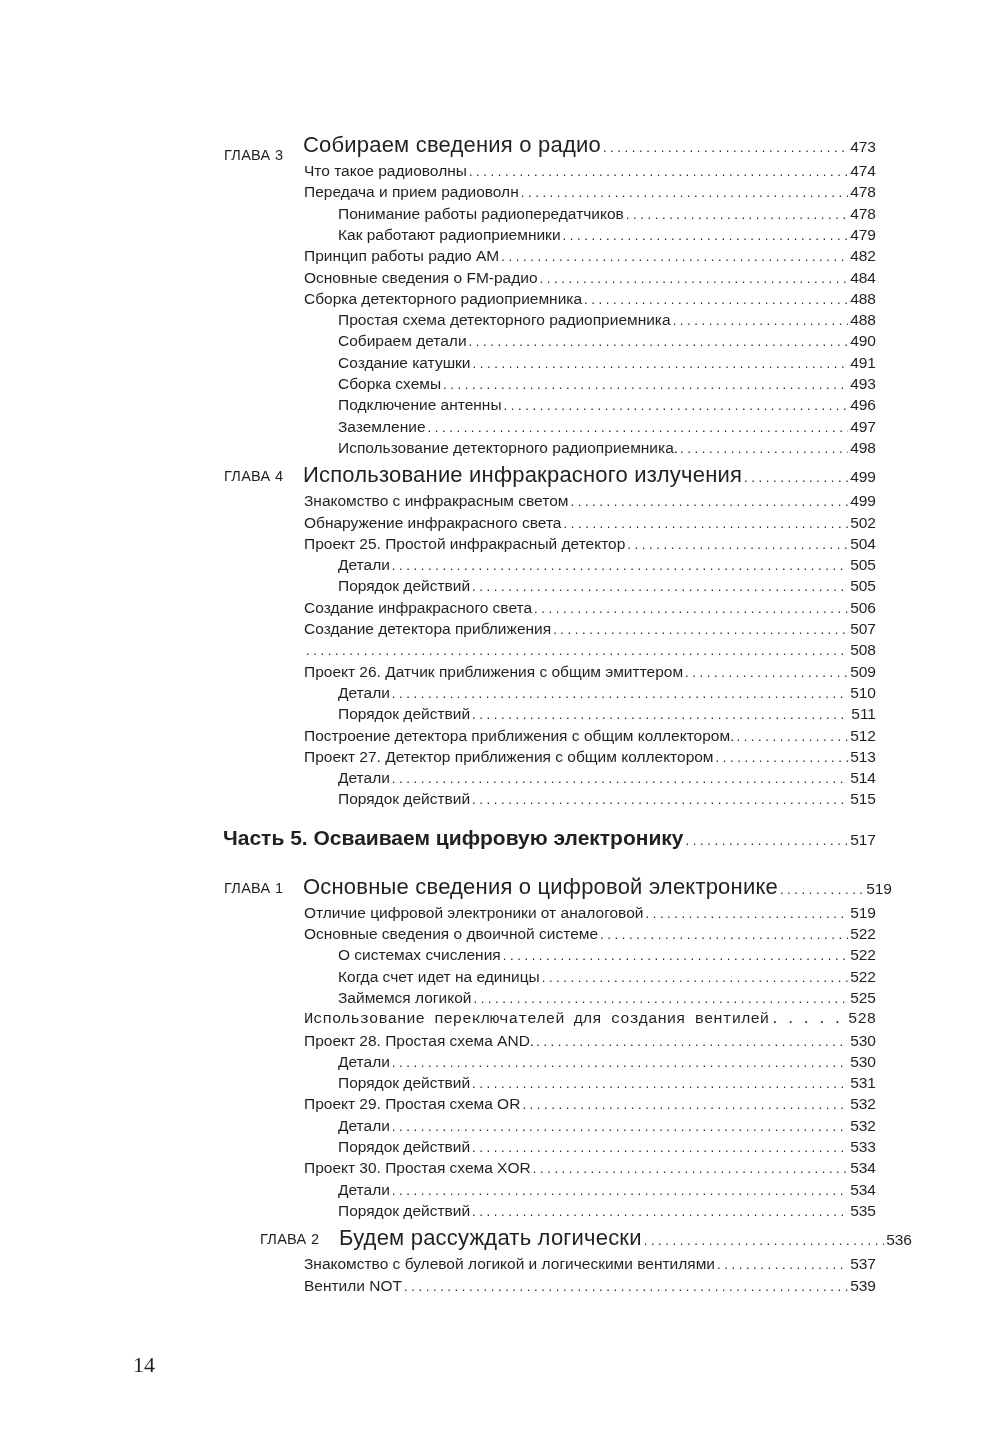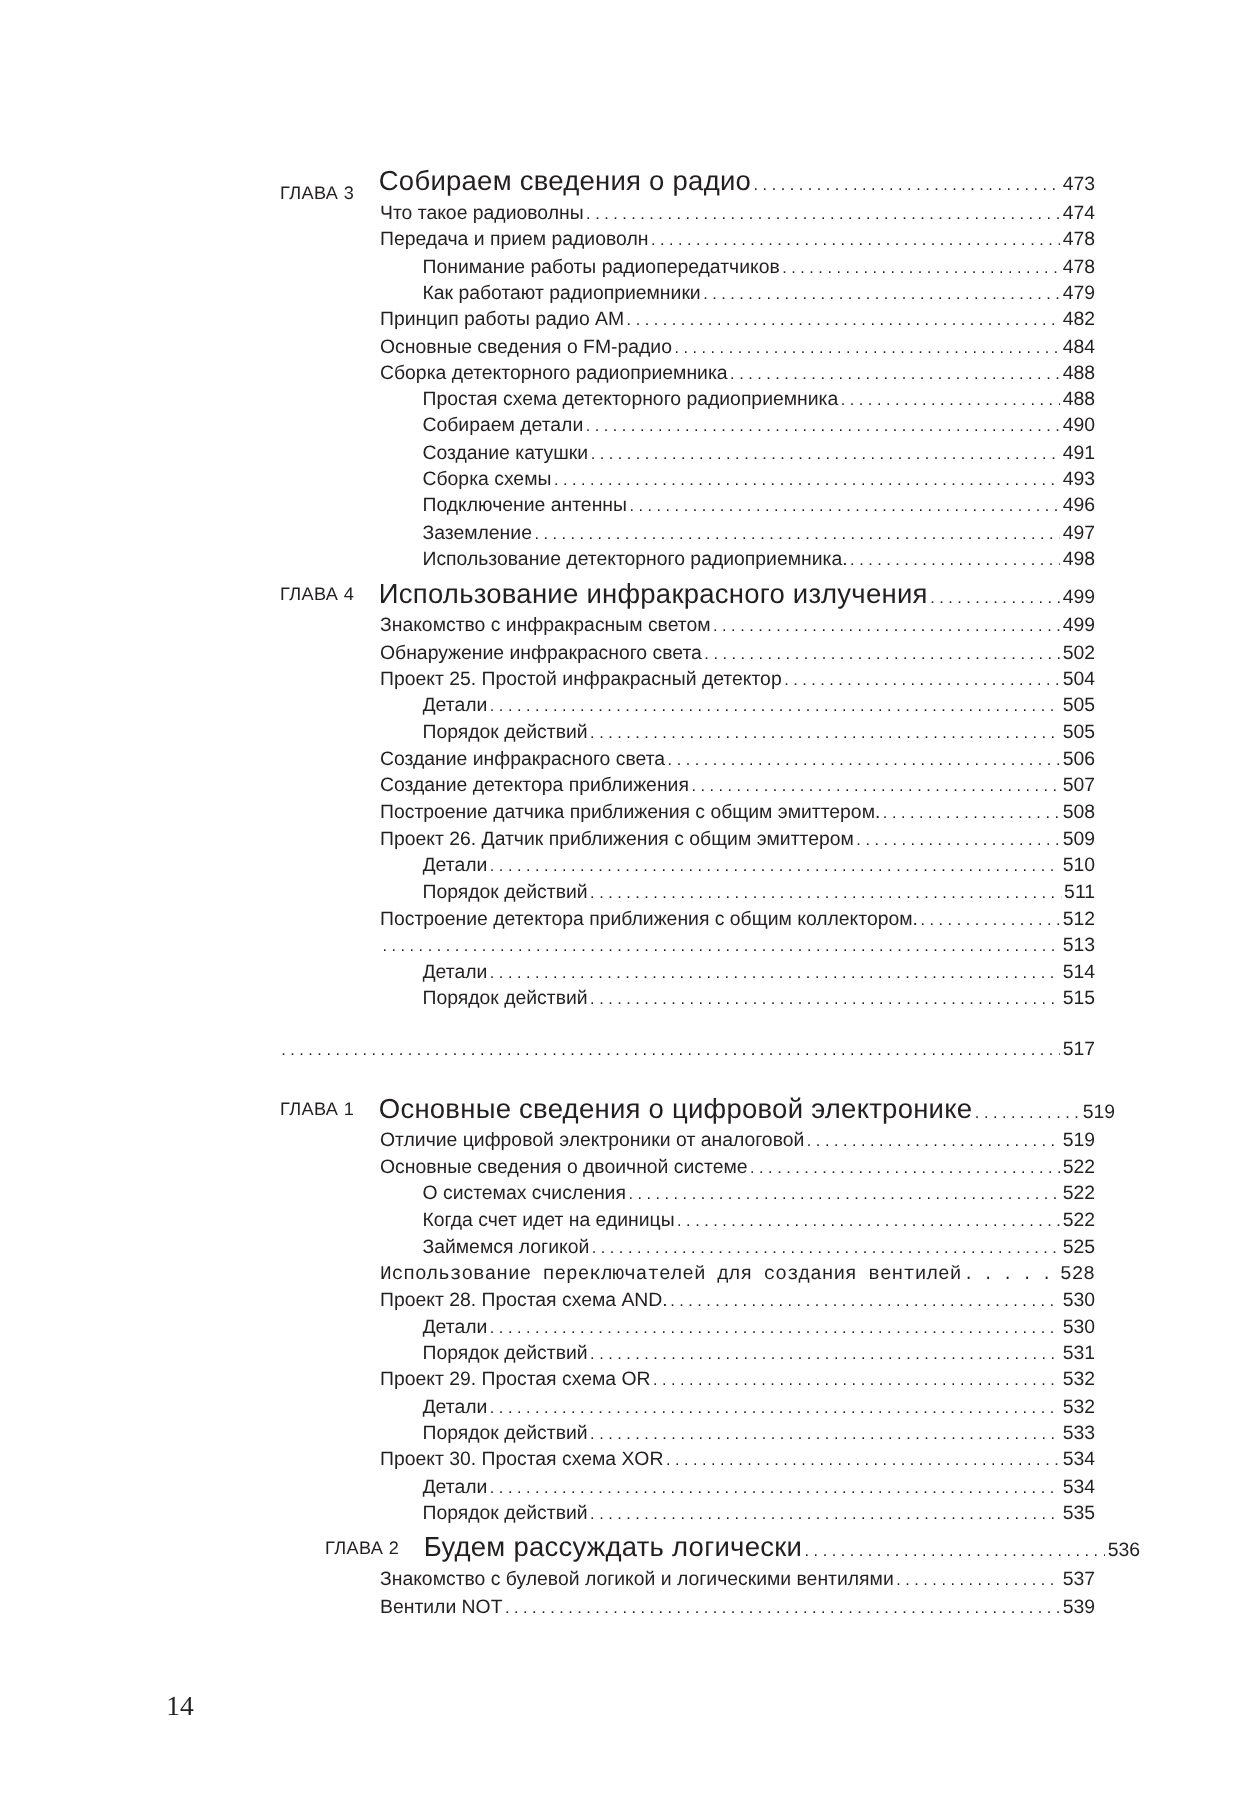--- a/index.html
+++ b/index.html
@@ -185,21 +185,20 @@
     </div>
     <div class="row lvl1" style="top: 620px;">
       <div class="entry">
         <span class="title">Создание детектора приближения</span>
         <span class="dots"></span>
         <span class="page">507</span>
       </div>
     </div>
     <div class="row lvl1" style="top: 641.3px;">
       <div class="entry">
-        <span class="title">Построение датчика приближения с общим эмиттером.</span>
         <span class="dots"></span>
         <span class="page">508</span>
       </div>
     </div>
     <div class="row lvl1" style="top: 662.6px;">
       <div class="entry">
         <span class="title">Проект 26. Датчик приближения с общим эмиттером</span>
         <span class="dots"></span>
         <span class="page">509</span>
       </div>
@@ -220,40 +219,42 @@
     </div>
     <div class="row lvl1" style="top: 726.5px;">
       <div class="entry">
         <span class="title">Построение детектора приближения с общим коллектором.</span>
         <span class="dots"></span>
         <span class="page">512</span>
       </div>
     </div>
     <div class="row lvl1" style="top: 747.8px;">
       <div class="entry">
+        <span class="title">Проект 27. Детектор приближения с общим коллектором</span>
         <span class="dots"></span>
         <span class="page">513</span>
       </div>
     </div>
     <div class="row lvl2" style="top: 769.1px;">
       <div class="entry">
         <span class="title">Детали</span>
         <span class="dots"></span>
         <span class="page">514</span>
       </div>
     </div>
     <div class="row lvl2" style="top: 790.4px;">
       <div class="entry">
         <span class="title">Порядок действий</span>
         <span class="dots"></span>
         <span class="page">515</span>
       </div>
     </div>
     <div class="row part" style="top: 825.7px;">
       <div class="entry">
+        <span class="title">Часть 5. Осваиваем цифровую электронику</span>
         <span class="dots"></span>
         <span class="page">517</span>
       </div>
     </div>
     <div class="row chap" style="top: 873.7px; padding-left: 16px;">
       <span class="chap-label" style="top: 6px;">ГЛАВА 1</span>
       <div class="entry">
         <span class="title">Основные сведения о цифровой электронике</span>
         <span class="dots"></span>
         <span class="page">519</span>

